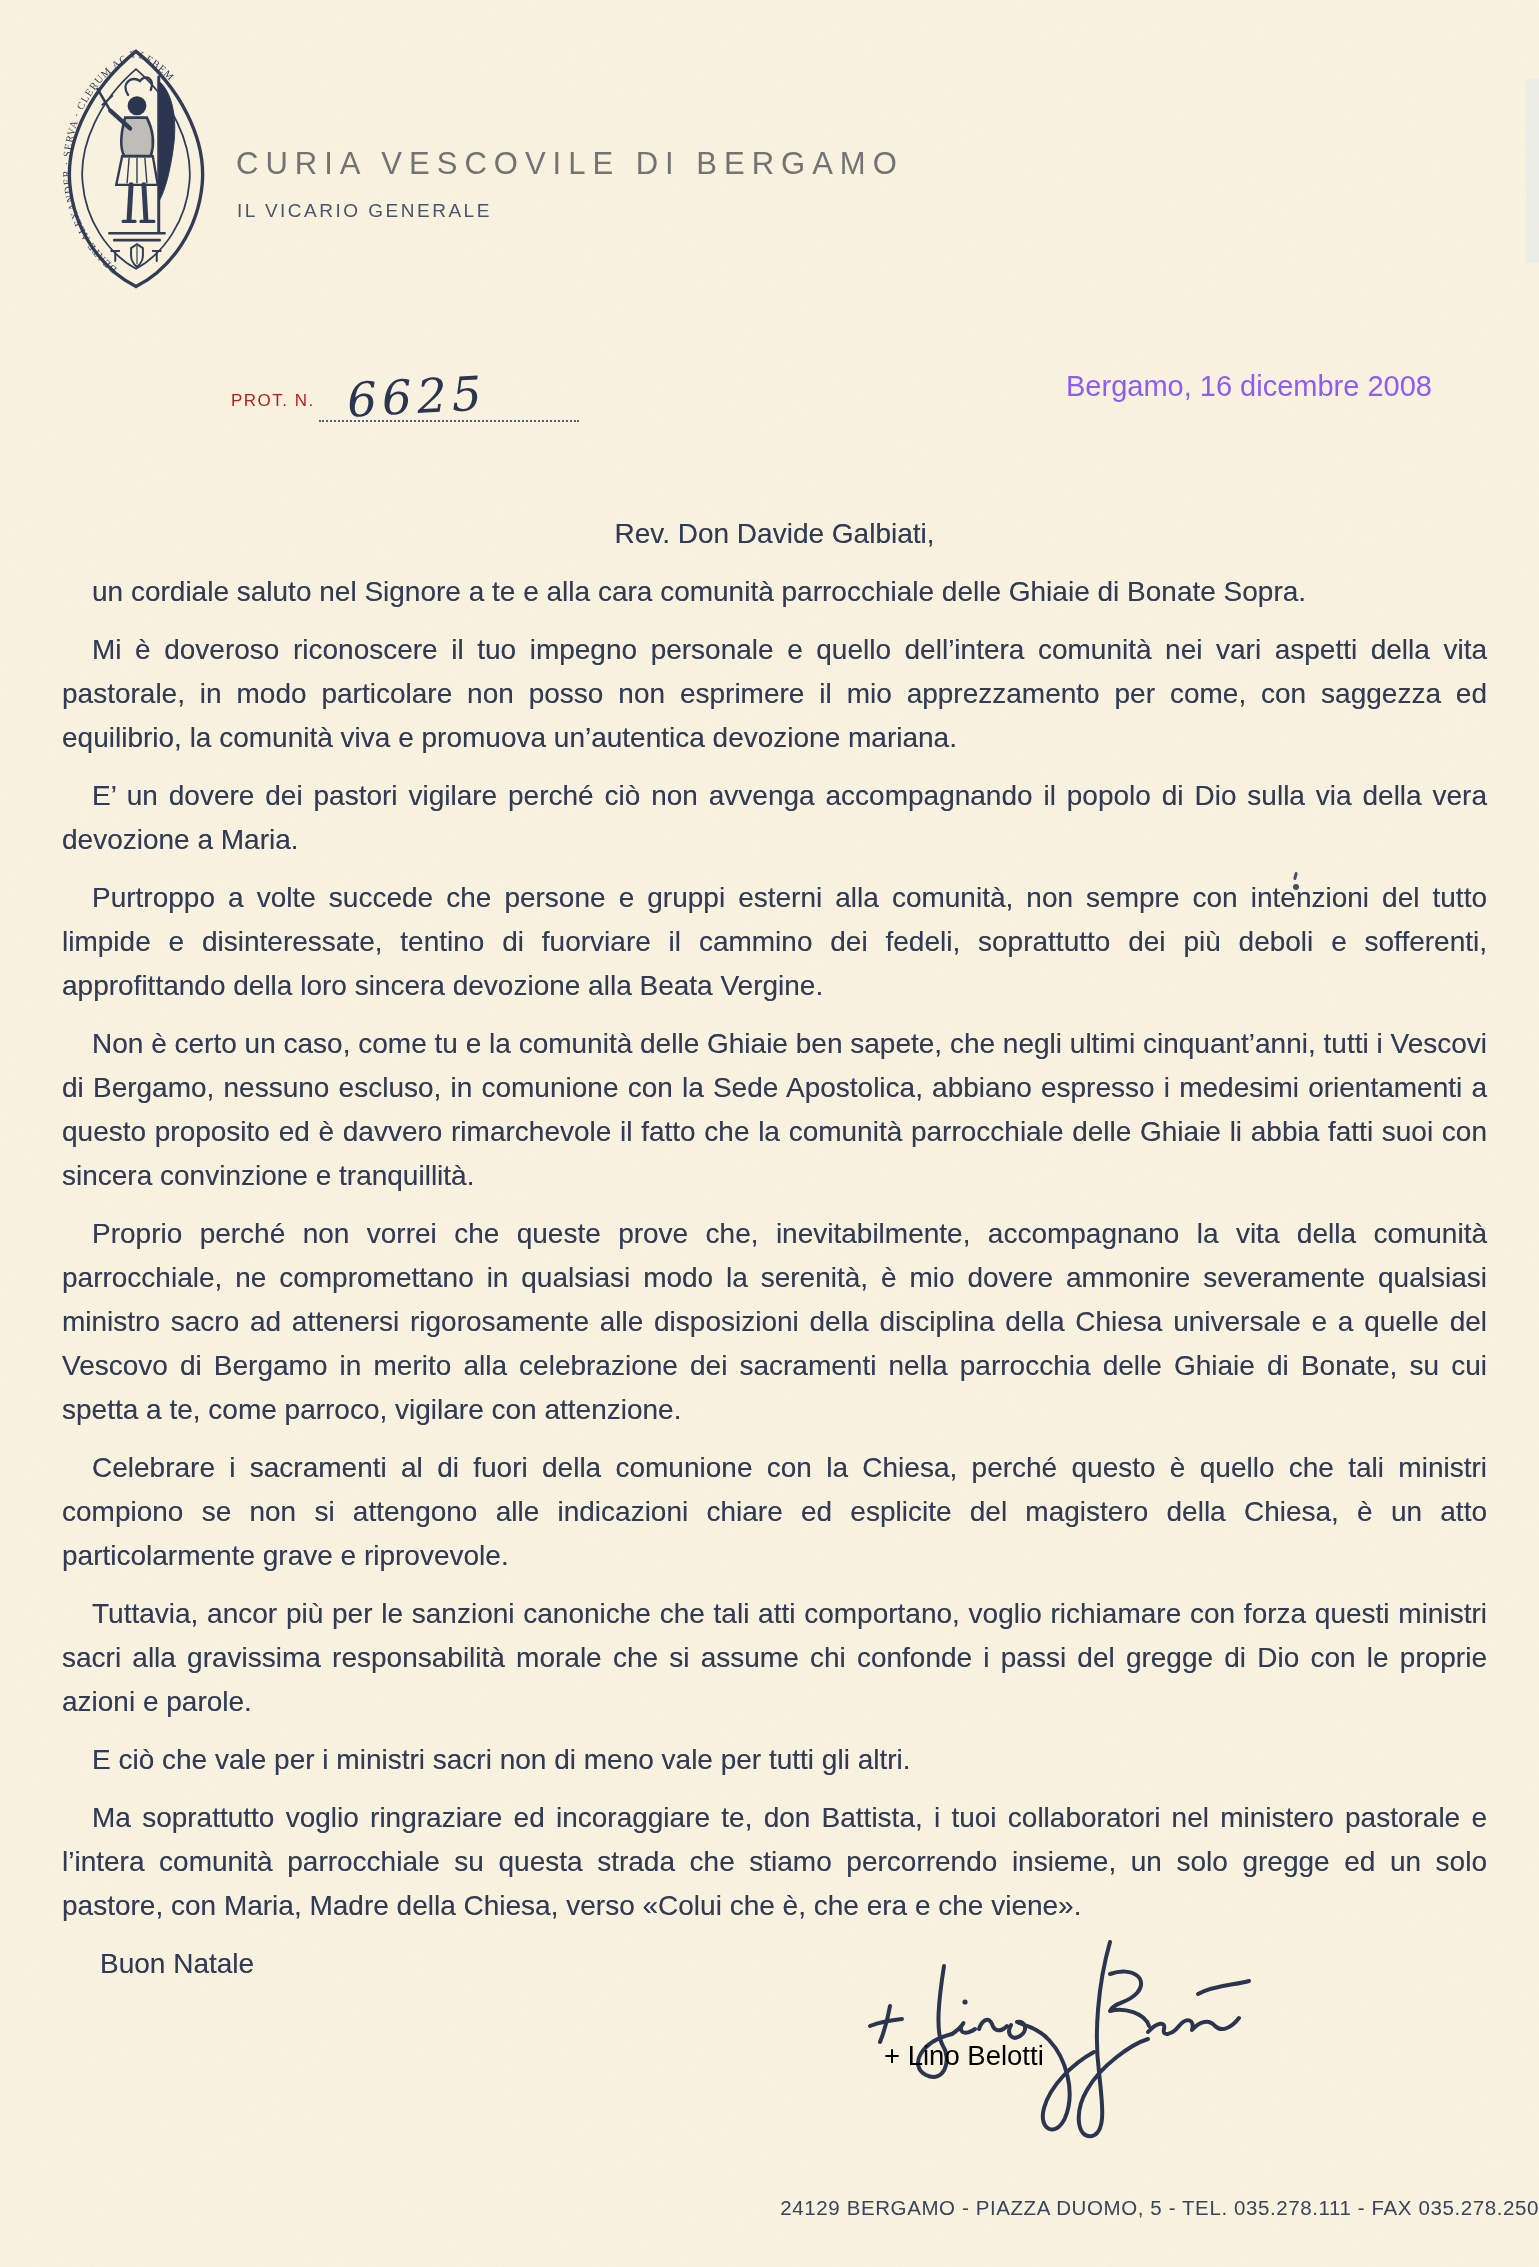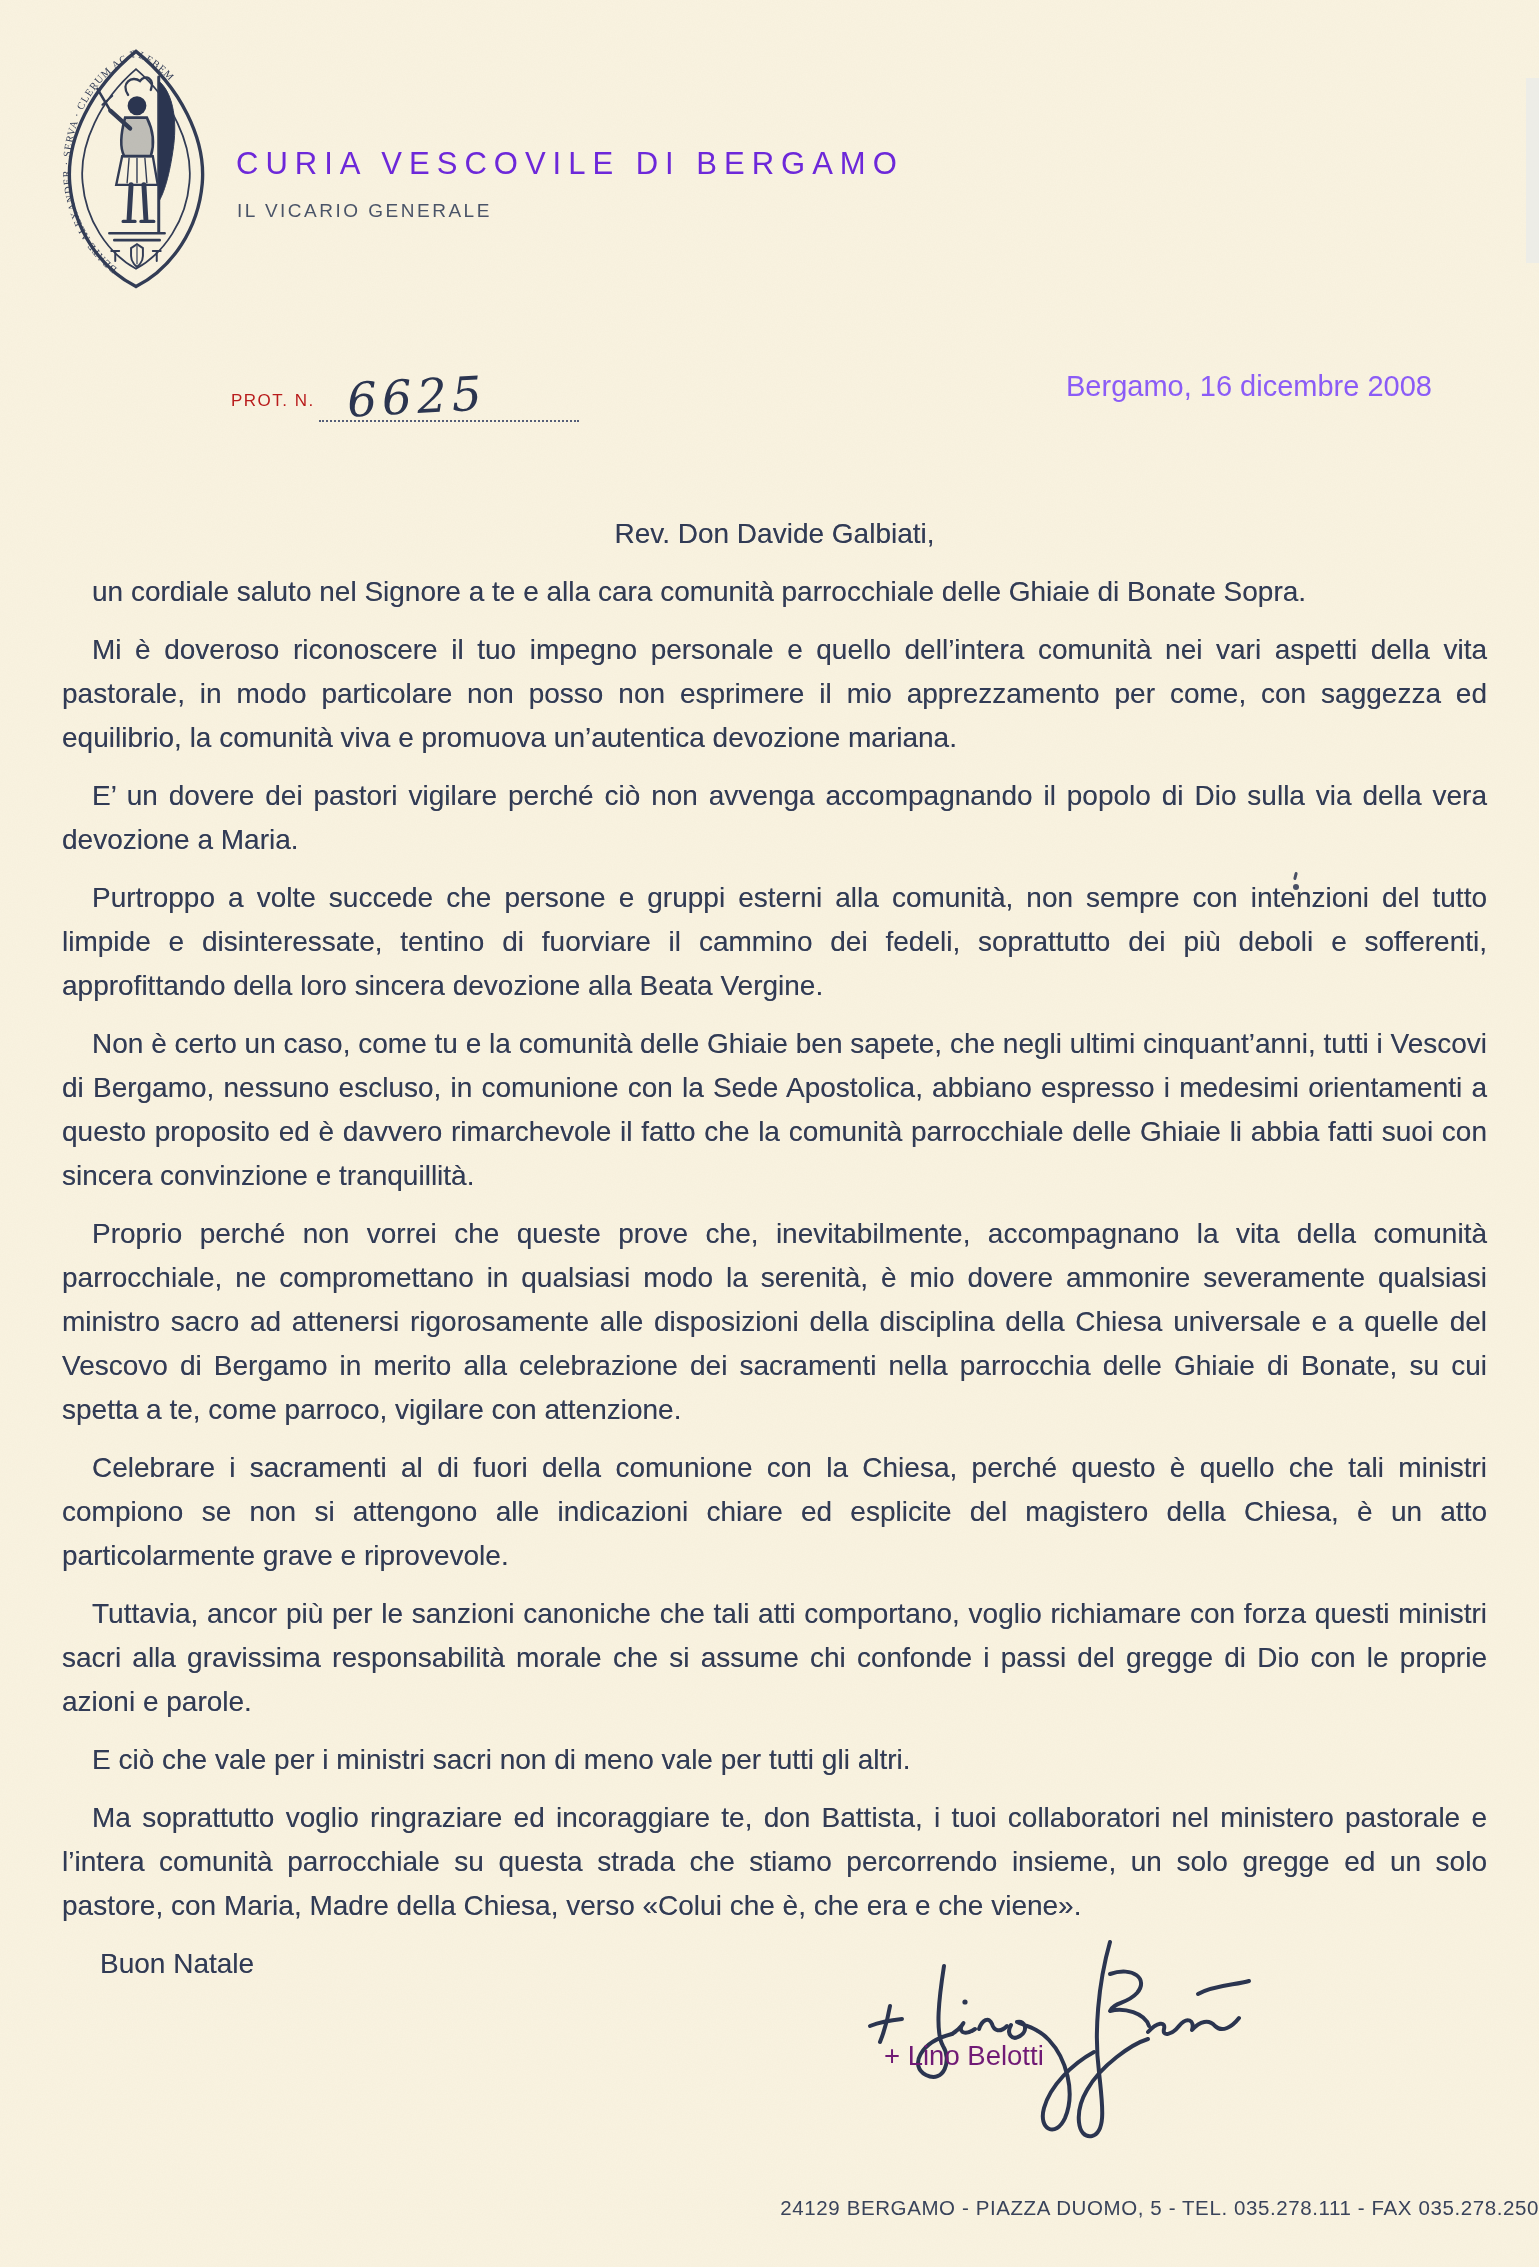--- a/index.html
+++ b/index.html
@@ -12,21 +12,21 @@
     font-family:"Liberation Sans",sans-serif;
     color:#313b55;
   }
   .grain{position:absolute;inset:0;width:100%;height:100%;pointer-events:none;opacity:.22;}
   .scan-edge{position:absolute;right:0;top:78px;width:13px;height:185px;background:#e9ebea;opacity:.75;}
 
   
   .seal{position:absolute;left:52px;top:44px;}
   .org-name{
     position:absolute;left:236px;top:146px;
-    font-size:31px;letter-spacing:7px;color:#6d28d9;
+    font-size:31px;letter-spacing:7px;color:#737373;
     font-weight:400;white-space:nowrap;
   }
   .org-role{
     position:absolute;left:237px;top:200px;
     font-size:19px;letter-spacing:2.5px;color:#47516500;
     color:#4a5468;white-space:nowrap;text-align:right;
   }
 
   
   .prot-row{position:absolute;left:231px;top:372px;height:50px;}
@@ -68,21 +68,21 @@
   .ink-mark::before{
     content:"";position:absolute;left:1px;top:-12px;width:3px;height:8px;
     border-radius:2px;background:#2b3550;transform:rotate(14deg);
   }
 
   
   .sig-block{position:absolute;left:848px;top:1922px;width:500px;height:240px;}
   .sig-svg{position:absolute;left:0;top:0;}
   .sig-name{
     position:absolute;left:36px;top:118px;
-    font-size:27.5px;color:#701a75;white-space:nowrap;
+    font-size:27.5px;color:#000000;white-space:nowrap;
   }
 
   
   .footer{
     position:absolute;left:0;top:2196px;width:100%;
     text-align:right;
     font-size:20.5px;letter-spacing:.6px;color:#39435a;
   }
 </style>
 </head>

